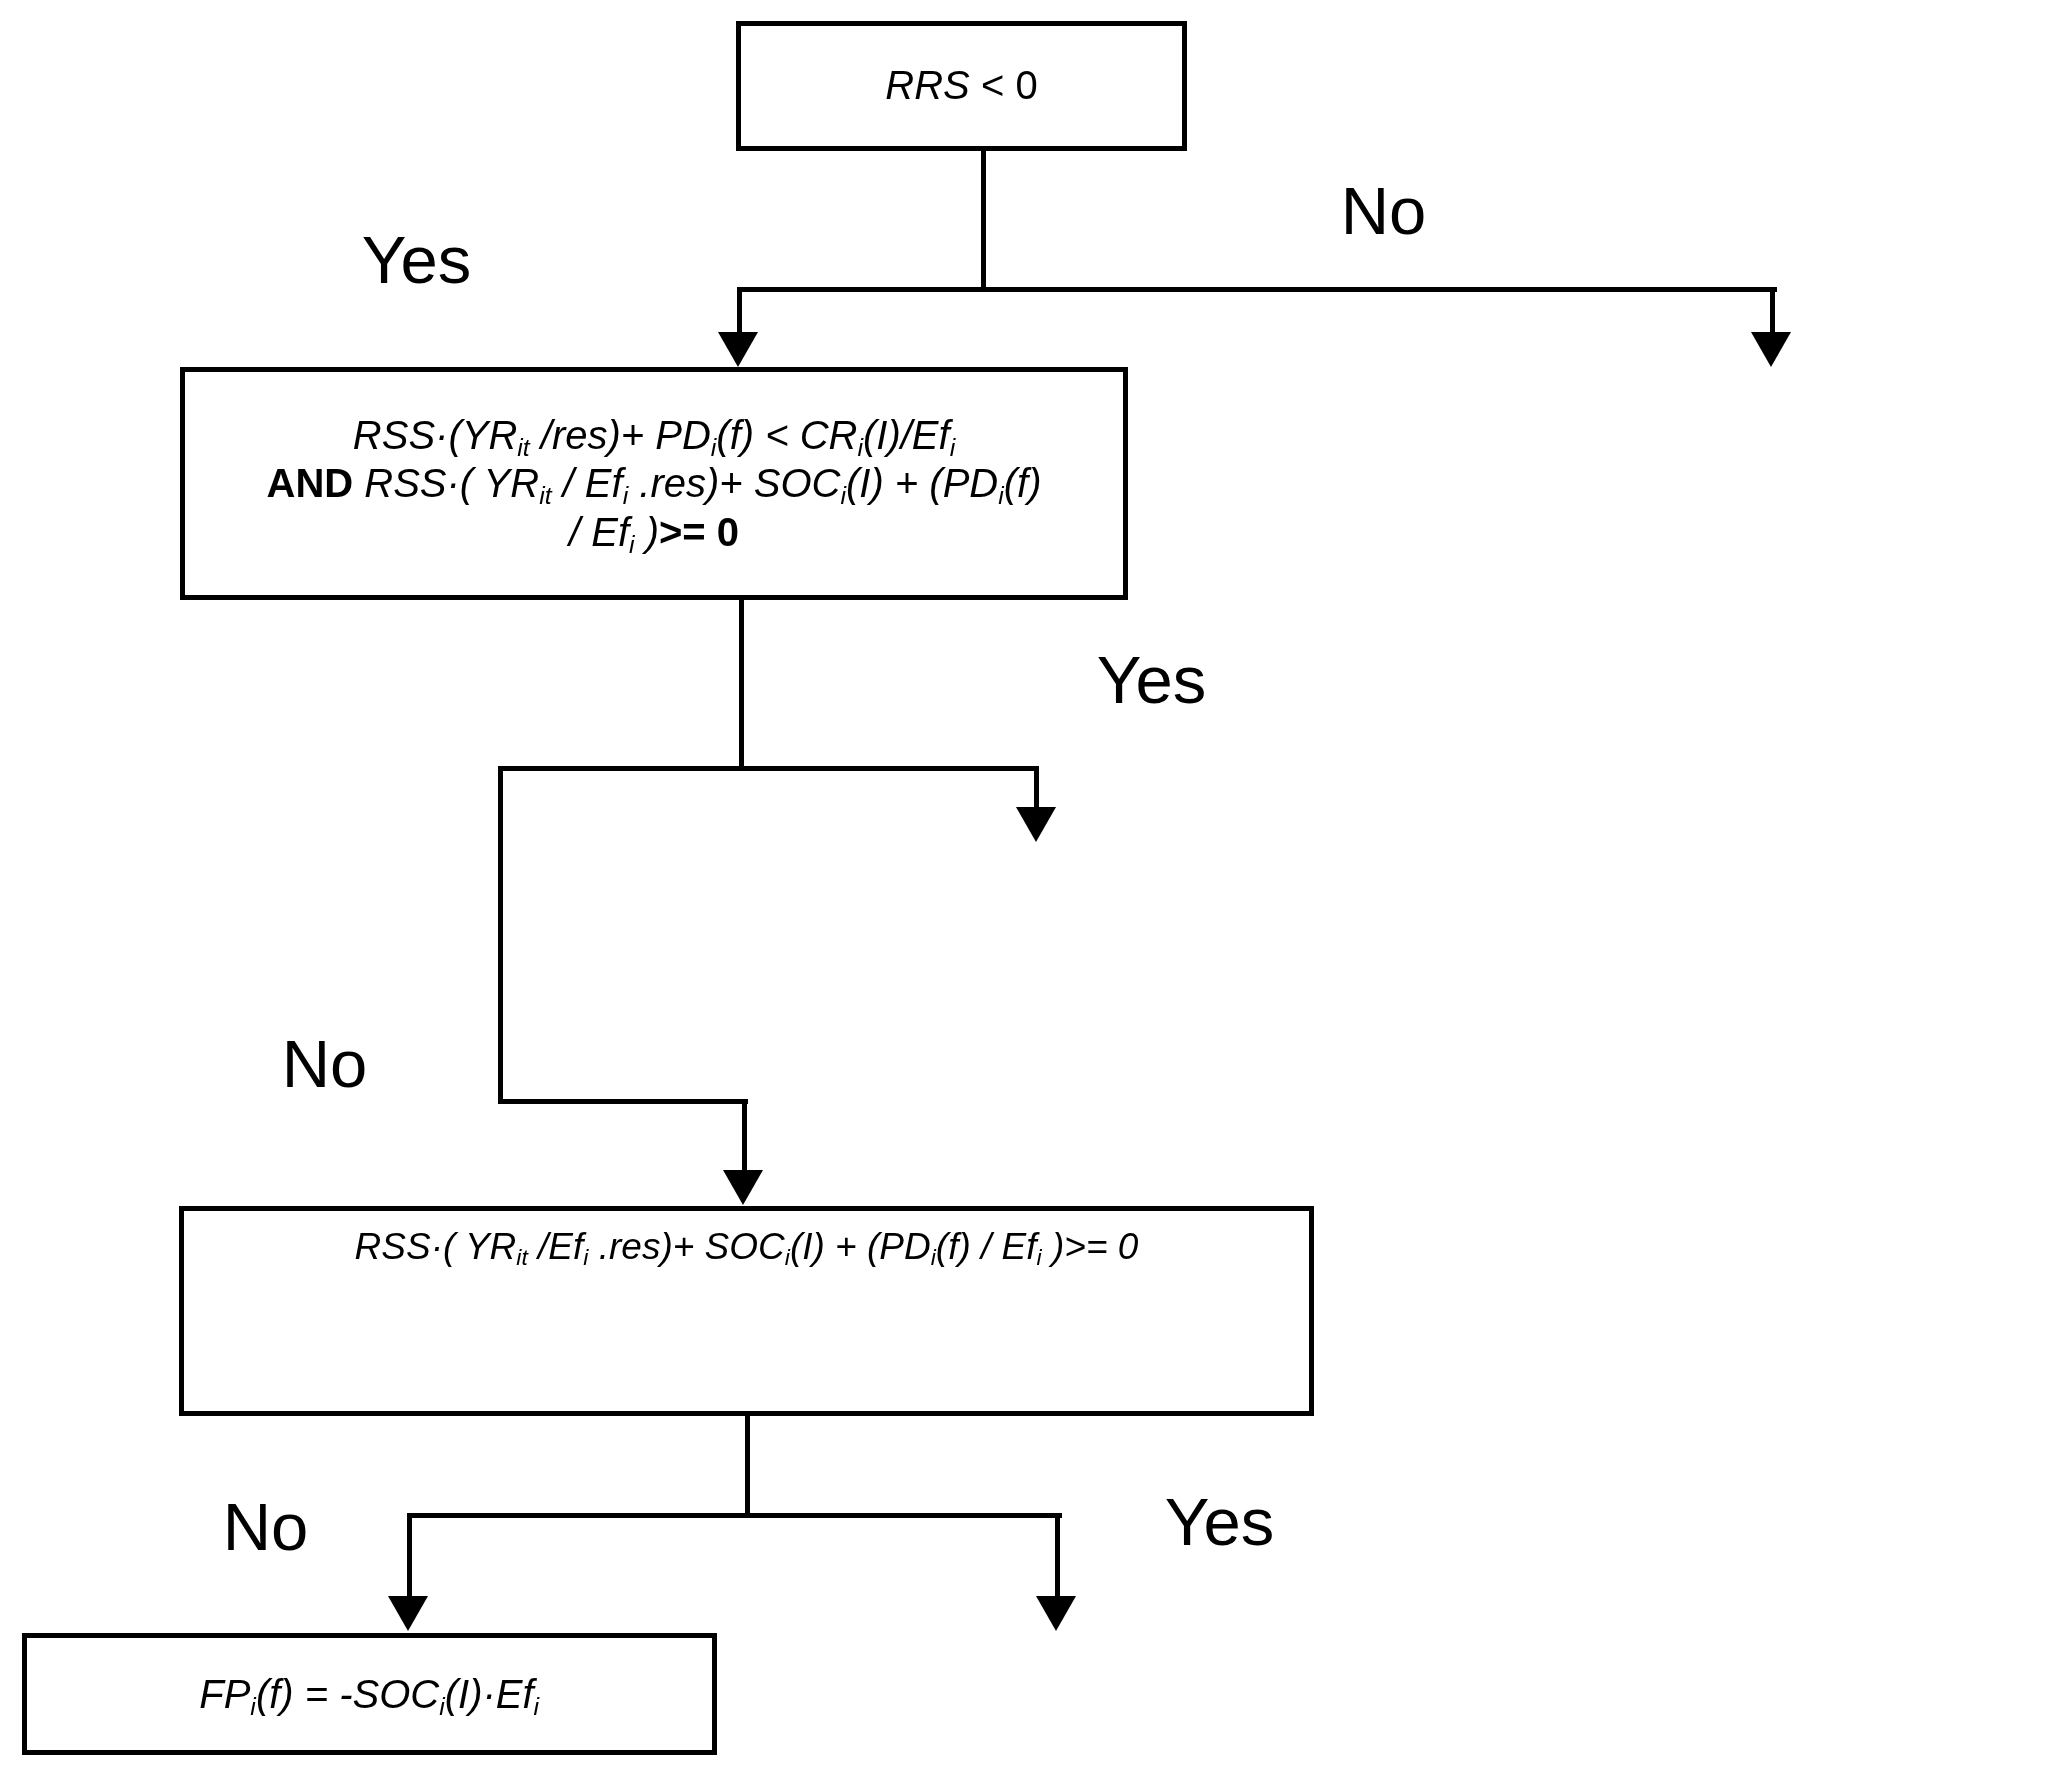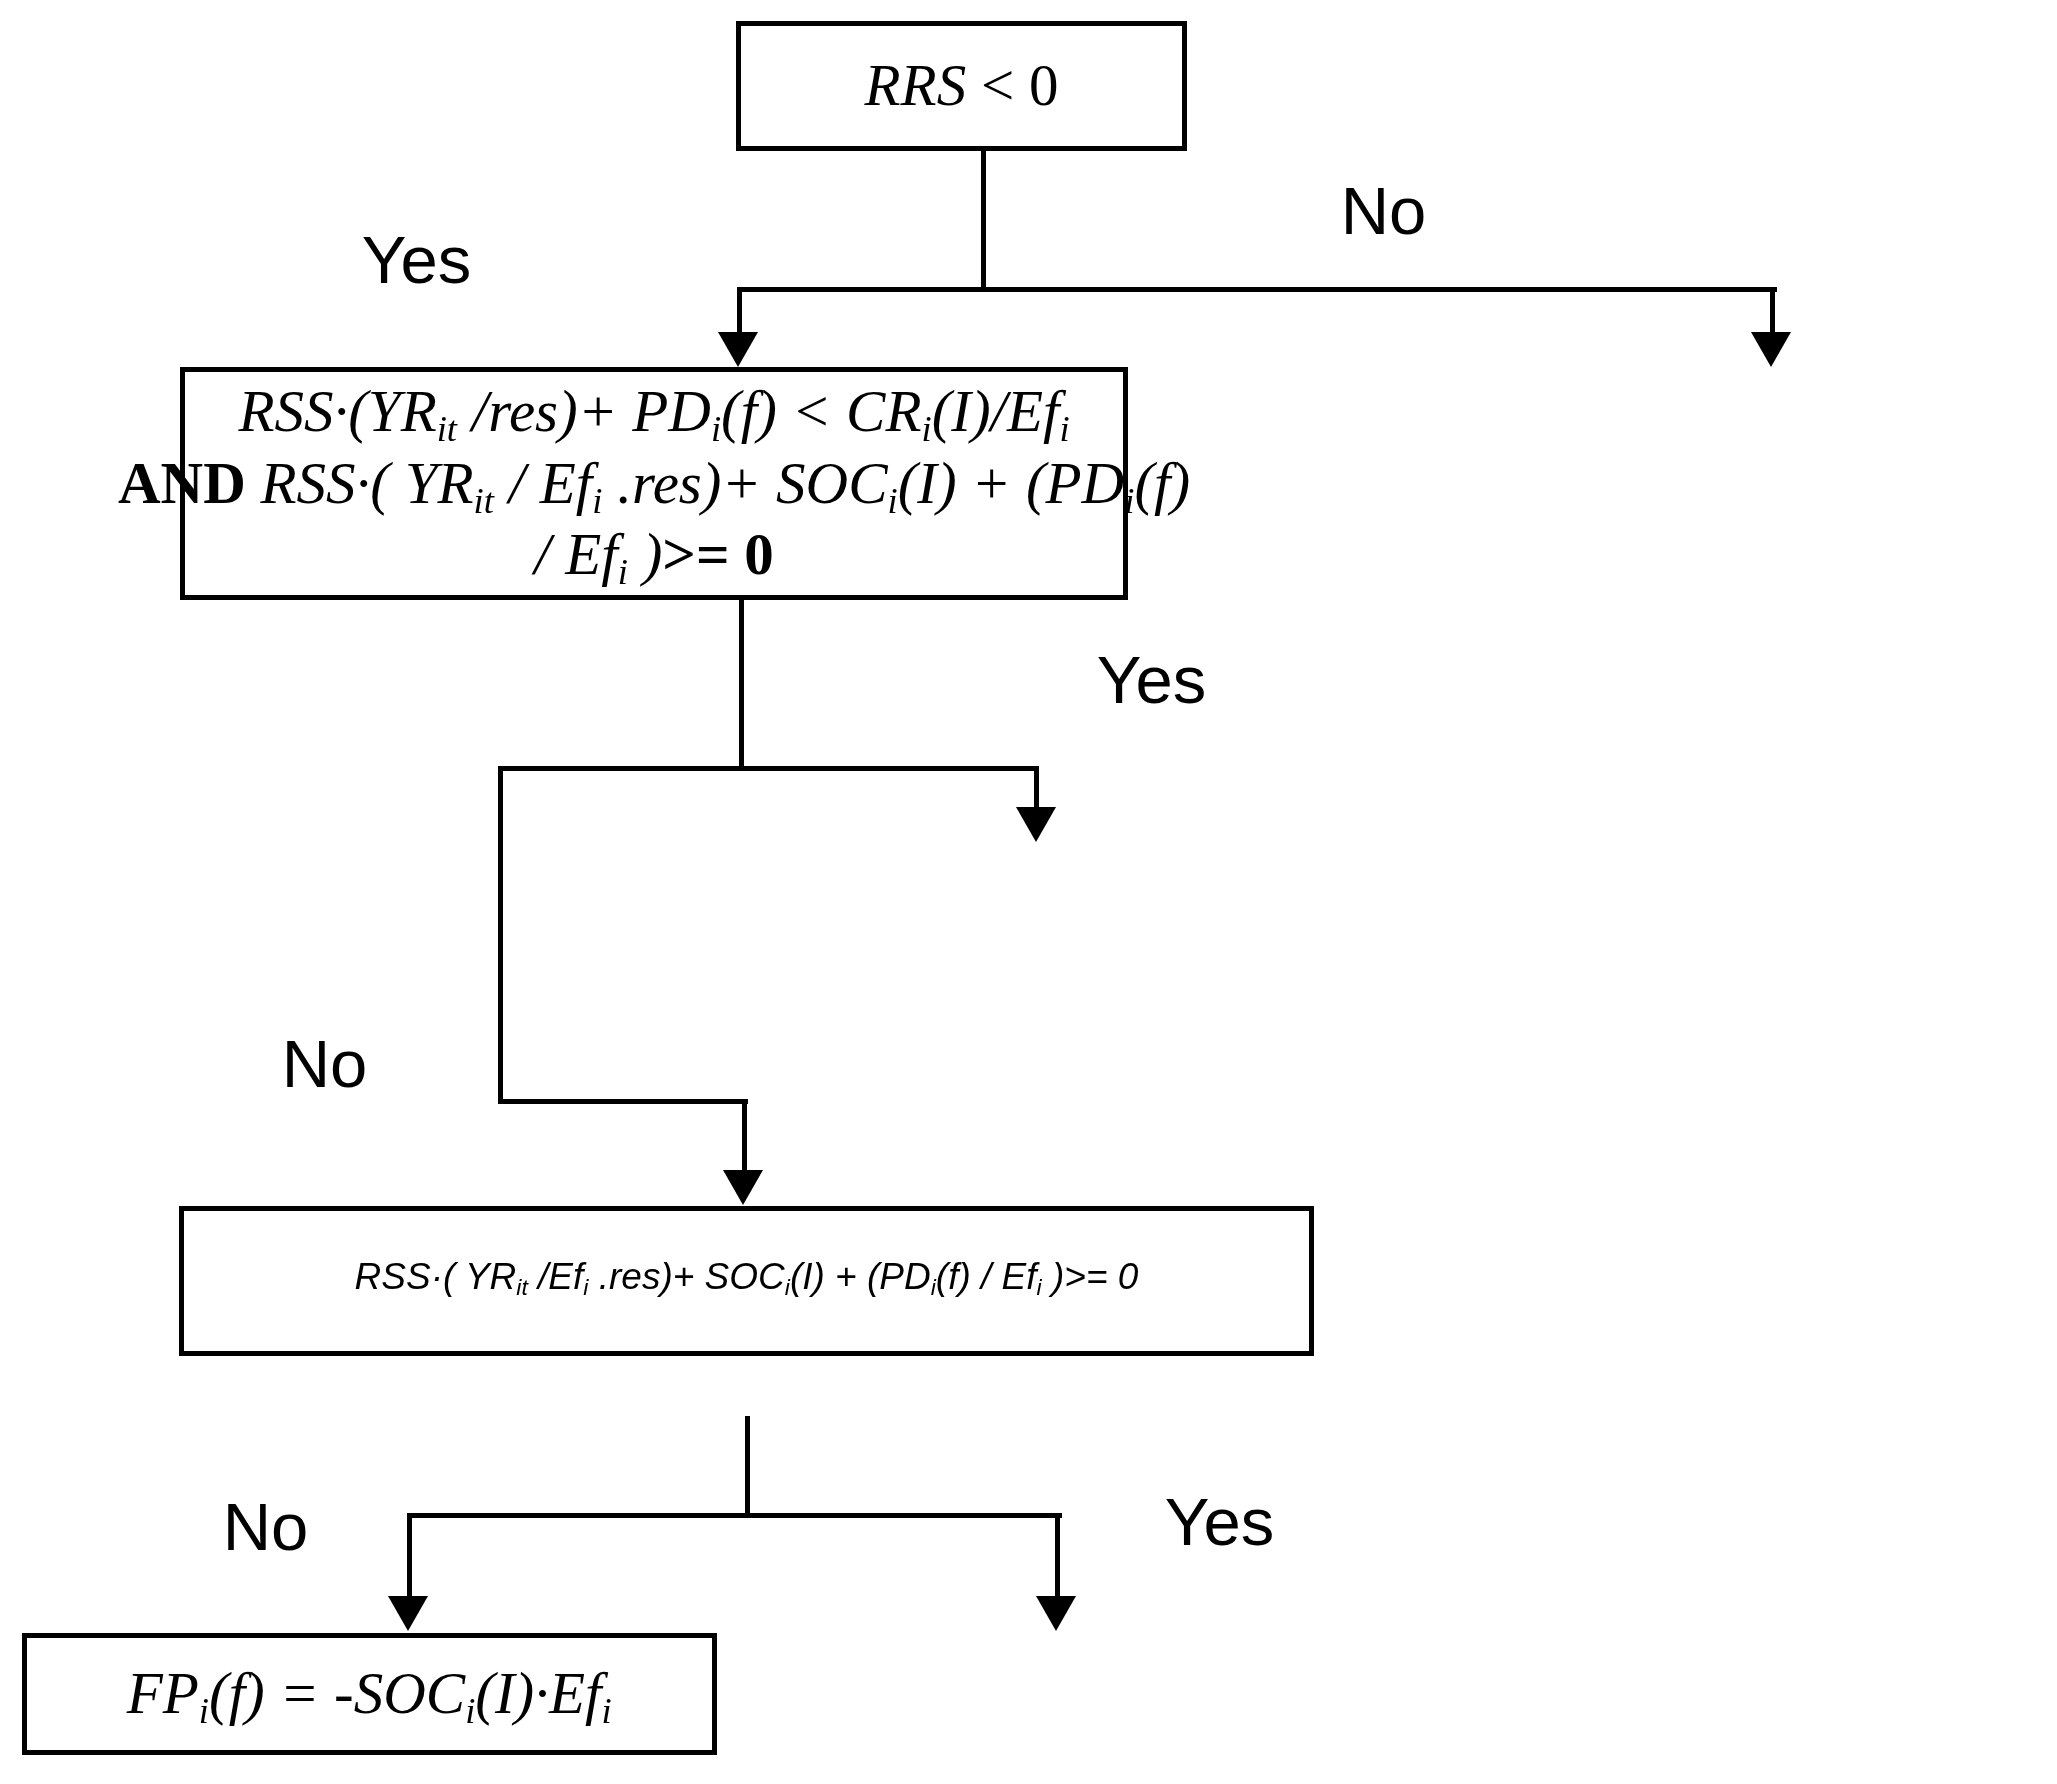--- a/index.html
+++ b/index.html
@@ -4,42 +4,42 @@
 <title>Flowchart</title>
 <style>
   html,body{margin:0;padding:0;background:#ffffff;}
   .canvas{position:relative;width:2058px;height:1785px;background:#ffffff;overflow:hidden;
           font-family:"Liberation Serif",serif;color:#000;}
   
   .box{position:absolute;border:5.9px solid #000;background:#fff;box-sizing:border-box;
        display:flex;flex-direction:column;justify-content:center;align-items:center;
        text-align:center;}
   .box.top-align{justify-content:flex-start;}
-  .formula{font-family:Liberation Serif, serif;font-size:59px;line-height:1.21;white-space:nowrap;}
+  .formula{font-family:Liberation Sans, sans-serif;font-size:40px;line-height:1.21;white-space:nowrap;}
   .sansline{font-family:"Liberation Sans",sans-serif;font-size:37px;font-style:italic;white-space:nowrap;}
   
   .f-it{font-style:italic;}
   .f-rm{font-style:normal;}
   .f-bd{font-style:normal;font-weight:bold;}
   .f-sb{font-style:italic;font-size:0.62em;vertical-align:-0.28em;line-height:0;}
   .f-si{font-style:italic;}
   .f-ss{font-style:italic;font-size:0.62em;vertical-align:-0.28em;line-height:0;}
   
   .line{position:absolute;background:#000;}
   .arrow{position:absolute;width:0;height:0;border-left:20.7px solid transparent;
          border-right:20.7px solid transparent;border-top:35px solid #000;}
   
   .lab{position:absolute;font-family:"Liberation Sans",sans-serif;font-size:67px;
        width:167px;text-align:center;line-height:1;}
   
   #b1{left:736px;top:20.7px;width:451px;height:130px;}
   #b2{left:180px;top:367px;width:948px;height:233px;}
   #bR{left:1440px;top:367px;width:594px;height:163px;padding-top:25.6px;}
   #b3{left:736px;top:842px;width:806px;height:138px;}
-  #b4{left:179px;top:1206px;width:1135px;height:150px;padding-top:45px;}
+  #b4{left:179px;top:1206px;width:1135px;height:210px;padding-top:15px;}
   #b5{left:21.7px;top:1633px;width:695px;height:122px;}
   #b6{left:801px;top:1633px;width:689px;height:120px;}
   
   #e-stem1{left:981px;top:151px;width:4.9px;height:141px;}
   #e-branch1{left:737px;top:287px;width:1040px;height:4.9px;}
   #e-drop1L{left:737px;top:287px;width:4.9px;height:49px;}
   #e-drop1R{left:1770px;top:287px;width:4.9px;height:49px;}
   #a1L{left:718px;top:332px;}
   #a1R{left:1751px;top:332px;}
   #e-stem2{left:739px;top:599px;width:4.9px;height:171px;}

